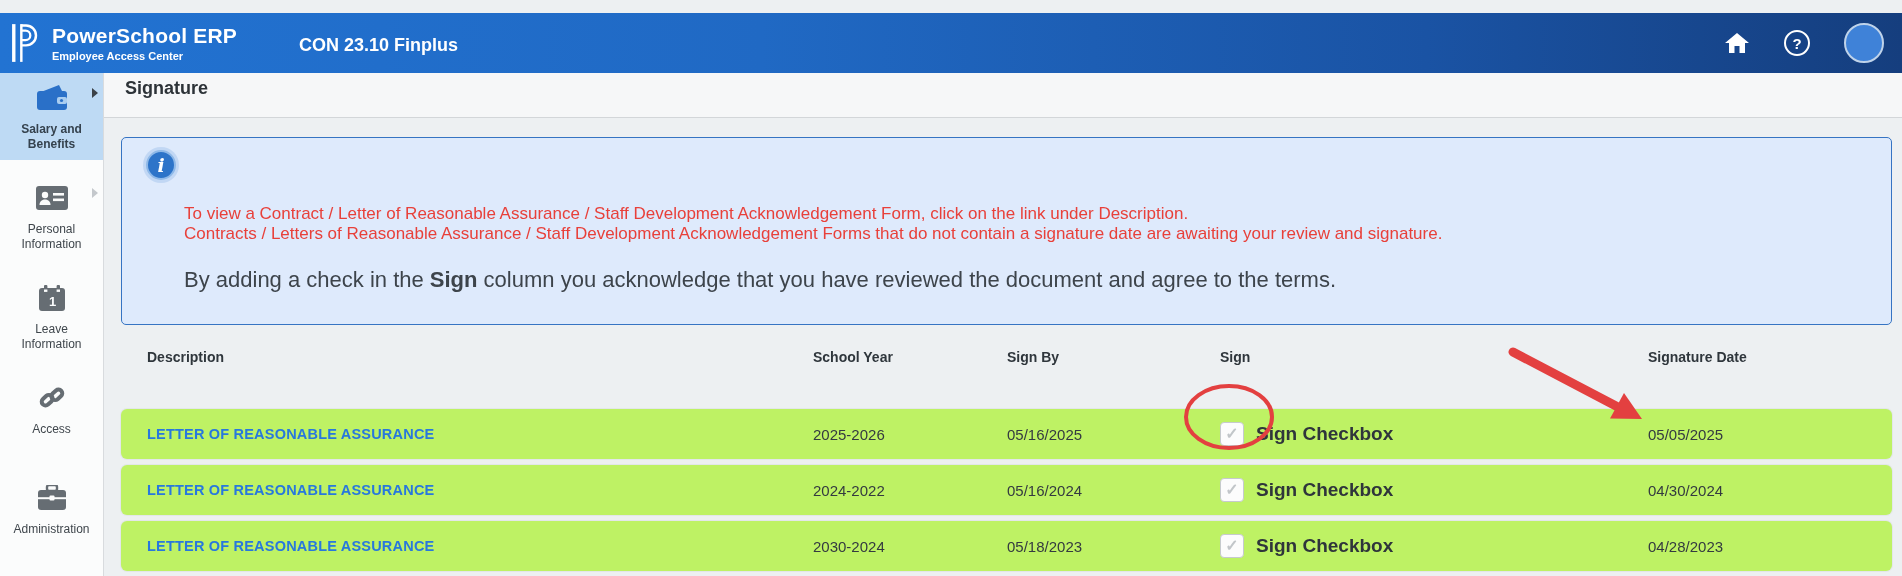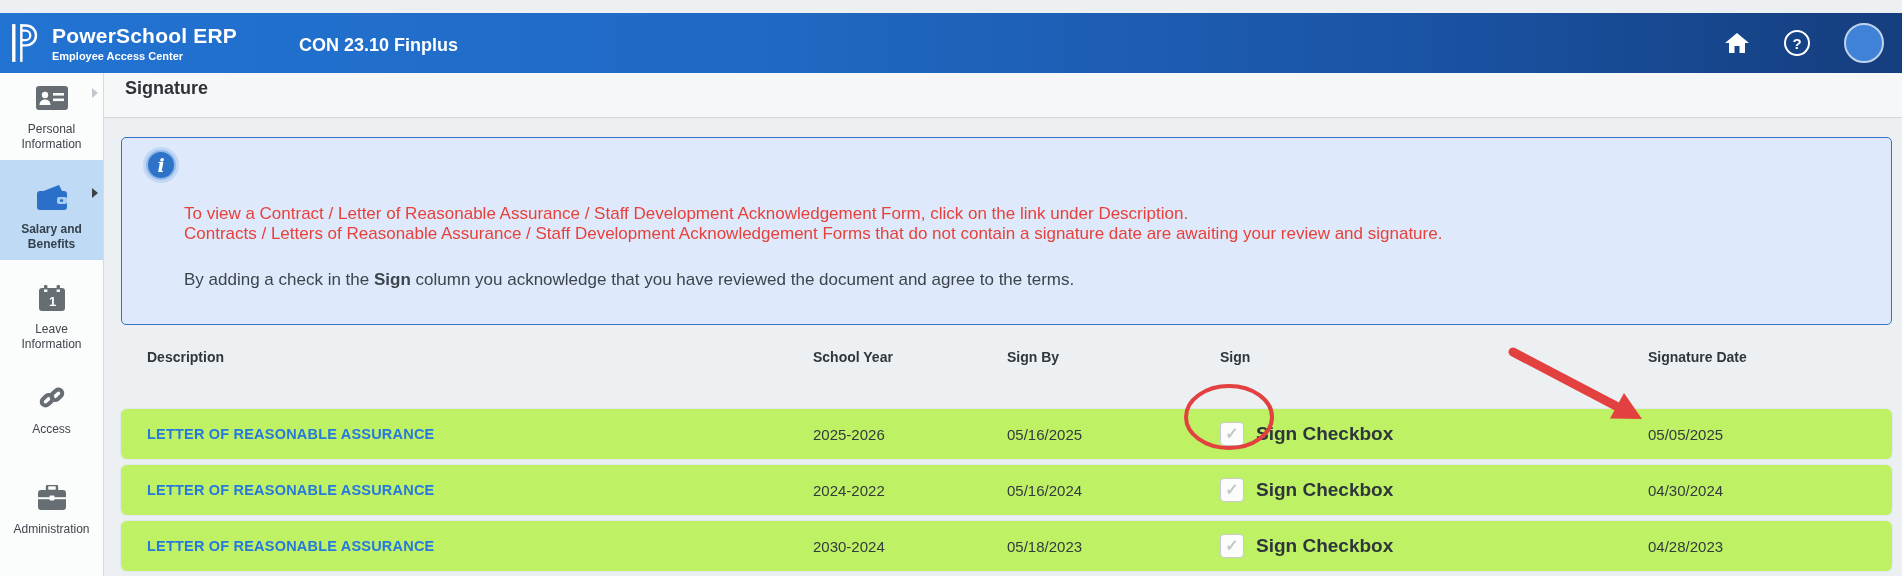--- a/index.html
+++ b/index.html
@@ -51,21 +51,21 @@
   
   .notice { position:relative; width:1771px; height:188px; background:#deeafc;
     border:1px solid #3674c3; border-radius:5px; padding:66px 20px 0 62px; }
   .info-badge { position:absolute; left:24px; top:12px; width:30px; height:30px;
     border-radius:50%; background:#2d74c9; border:2px solid #8fb9e8;
     box-shadow:0 0 0 3px rgba(140,180,230,.35);
     display:flex; align-items:center; justify-content:center; }
   .info-badge span { font-family:"DejaVu Serif", serif; font-style:italic;
     font-weight:bold; color:#fff; font-size:19px; line-height:1; }
   .notice-red { color:#e8403a; font-size:17px; line-height:20px; }
-  .notice-dark { color:#3d444b; font-size:17px; line-height:20px; margin-top:26px; }
+  .notice-dark { color:#3d444b; font-size:22px; line-height:20px; margin-top:26px; }
   .notice-dark b { font-weight:bold; }
 
   
   .grid-row { display:grid; padding-left:26px;
     grid-template-columns:666px 194px 213px 428px 1fr; align-items:center; }
   .thead { height:84px; padding-top:24px; align-items:start; }
   .th { font-size:14px; font-weight:bold; color:#2f363c; }
   .trow { height:50px; width:1771px; background:#bef264; border-radius:6px;
     margin-bottom:6px; box-shadow:0 0 0 1px rgba(210,214,218,.35); }
   .cell { font-size:15px; color:#343a40; }
@@ -108,45 +108,45 @@
     </div>
     <div class="help-btn">
       <span>?</span>
     </div>
     <div class="avatar"></div>
   </div>
 </header>
 
 <nav class="sidebar">
 
+  <div class="nav-item active">
+    <div class="nav-icon">
+      <svg width="34" height="28" viewBox="0 0 34 28">
+        <path d="M6 8 L24 1 L27 7 Z" fill="#2a70c8"></path>
+        <rect x="2" y="7" width="30" height="19" rx="3" fill="#2a70c8"></rect>
+        <rect x="22" y="13" width="10" height="7" rx="2" fill="#a9cdf0"></rect>
+        <circle cx="26.5" cy="16.5" r="1.6" fill="#2a70c8"></circle>
+      </svg>
+    </div>
+    <div class="chev dark"></div>
+    <div class="nav-label">Salary and Benefits</div>
+  </div>
+
   <div class="nav-item">
     <div class="nav-icon">
       <svg width="32" height="24" viewBox="0 0 32 24">
         <rect x="0" y="0" width="32" height="24" rx="3" fill="#666d73"></rect>
         <circle cx="9" cy="9" r="3.2" fill="#fbfcfc"></circle>
         <path d="M3.5 19 c0-4 3-5.5 5.5-5.5 s5.5 1.5 5.5 5.5 Z" fill="#fbfcfc"></path>
         <rect x="17" y="7" width="11" height="2.6" fill="#fbfcfc"></rect>
         <rect x="17" y="12.5" width="11" height="2.6" fill="#fbfcfc"></rect>
       </svg>
     </div>
     <div class="chev"></div>
     <div class="nav-label">Personal Information</div>
-  </div>
-
-  <div class="nav-item active">
-    <div class="nav-icon">
-      <svg width="34" height="28" viewBox="0 0 34 28">
-        <path d="M6 8 L24 1 L27 7 Z" fill="#2a70c8"></path>
-        <rect x="2" y="7" width="30" height="19" rx="3" fill="#2a70c8"></rect>
-        <rect x="22" y="13" width="10" height="7" rx="2" fill="#a9cdf0"></rect>
-        <circle cx="26.5" cy="16.5" r="1.6" fill="#2a70c8"></circle>
-      </svg>
-    </div>
-    <div class="chev dark"></div>
-    <div class="nav-label">Salary and Benefits</div>
   </div>
 
   <div class="nav-item">
     <div class="nav-icon">
       <svg width="28" height="26" viewBox="0 0 28 26">
         <rect x="1" y="3" width="26" height="23" rx="3" fill="#666d73"></rect>
         <rect x="6" y="0" width="3.4" height="5" rx="1" fill="#666d73"></rect>
         <rect x="18.6" y="0" width="3.4" height="5" rx="1" fill="#666d73"></rect>
         <rect x="6" y="4.5" width="3.4" height="2.4" fill="#fbfcfc"></rect>
         <rect x="18.6" y="4.5" width="3.4" height="2.4" fill="#fbfcfc"></rect>

